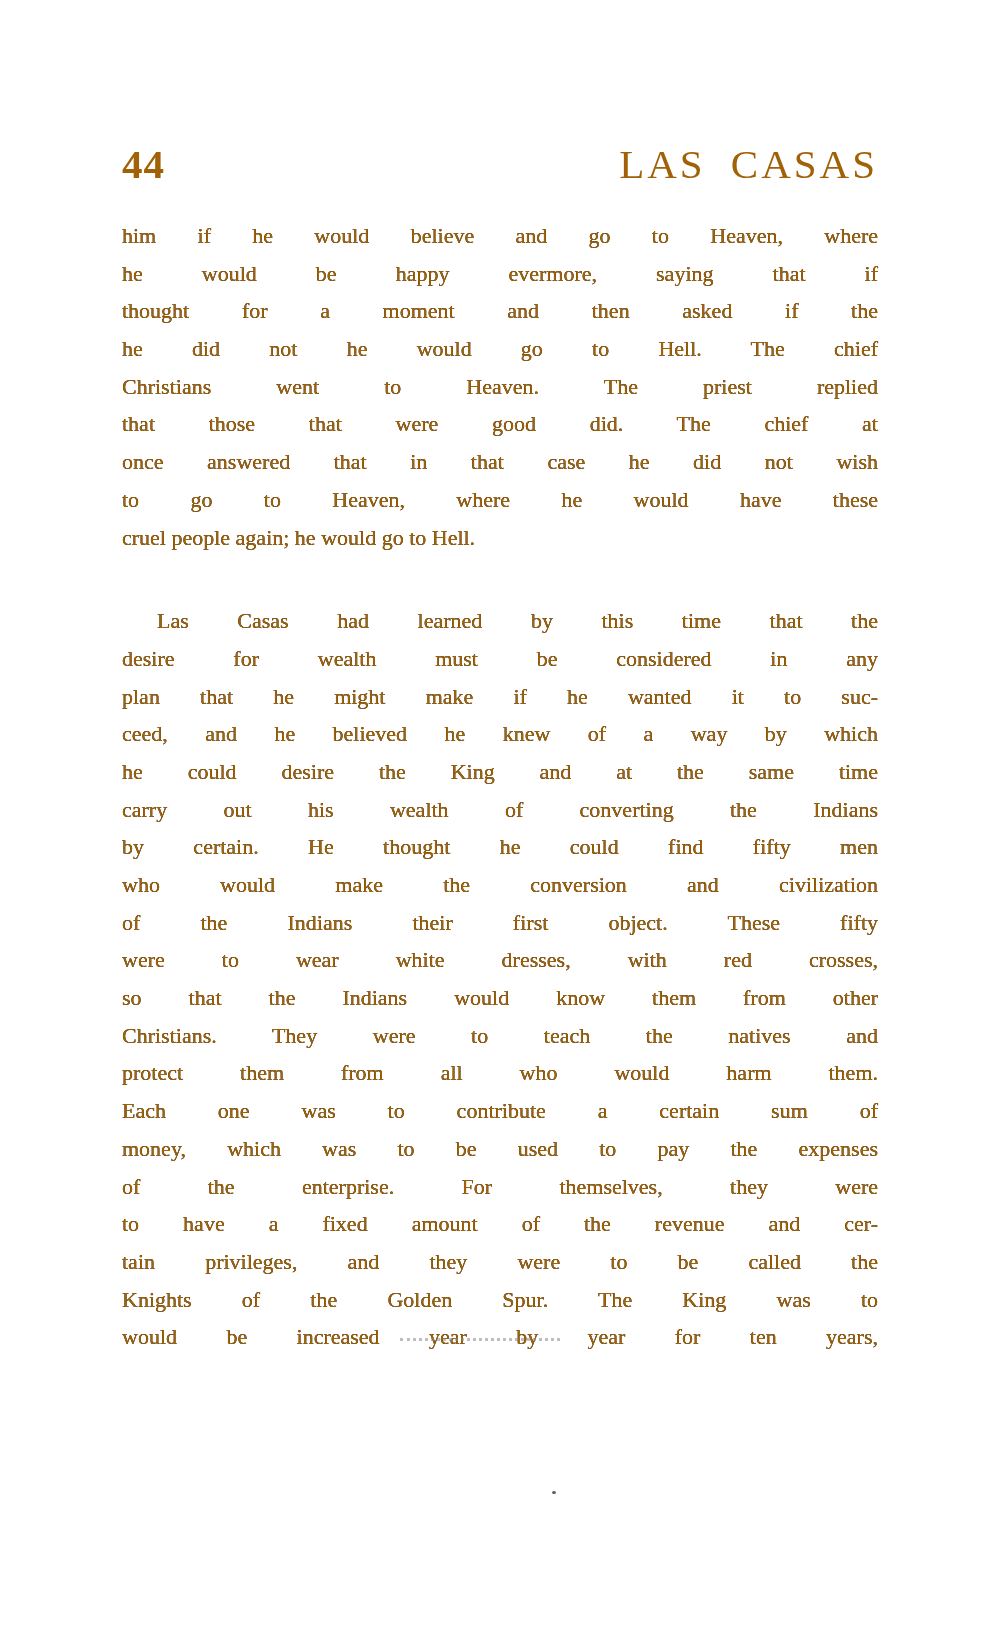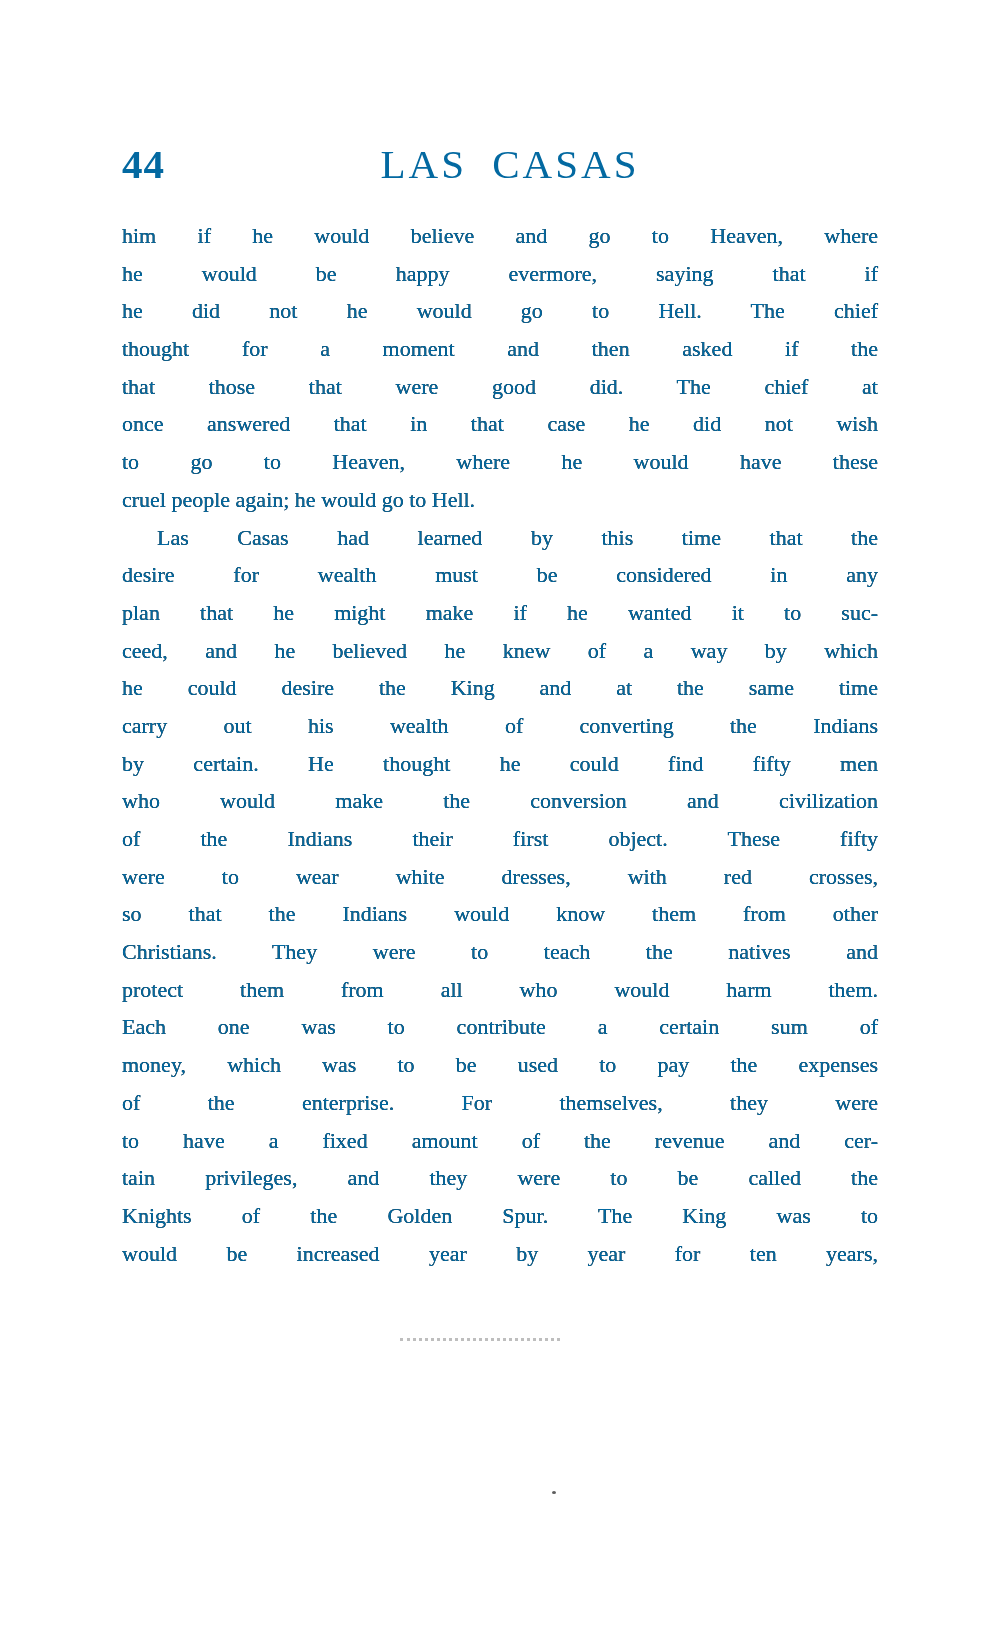--- a/index.html
+++ b/index.html
@@ -6,21 +6,21 @@
   body {
     background: #ffffff;
     font-family: "Liberation Serif", "DejaVu Serif", serif;
   }
   .page {
     position: relative;
     width: 1000px;
     height: 1640px;
     background: #ffffff;
     overflow: hidden;
-    color: #0369a1;
+    color: #a16207;
     text-decoration: underline;
   }
   .header {
     position: absolute;
     top: 140px;
     left: 122px;
     width: 756px;
     height: 48px;
     font-size: 41px;
     line-height: 48px;
@@ -28,21 +28,21 @@
   }
   .page-number {
     position: absolute;
     left: 0;
     top: 0;
     font-weight: bold;
     letter-spacing: 1px;
   }
   .running-title {
     display: block;
-    text-align: center;
+    text-align: right;
     letter-spacing: 3px;
     word-spacing: 12px;
     padding-left: 20px; 
   }
   .body-text {
     position: absolute;
     top: 217px;
     left: 122px;
     width: 756px;
     font-size: 22px;
@@ -54,20 +54,21 @@
     text-align: justify;
     text-align-last: justify;
     text-justify: inter-word;
     white-space: normal;
   }
   .line.last {
     text-align-last: left;
   }
   .line.indent {
     text-indent: 35px;
+    margin-top: 46px;
   }
   .smudge {
     position: absolute;
     left: 400px;
     top: 1338px;
     width: 160px;
     height: 0;
     border-top: 3px dotted #8a8a8a;
     opacity: 0.55;
   }
@@ -86,22 +87,23 @@
 
 <div class="page">
   <div class="header">
     <span class="page-number">44</span>
     <span class="running-title">LAS CASAS</span>
   </div>
 
   <div class="body-text" id="page-body">
       <div class="line">him if he would believe and go to Heaven, where</div>
       <div class="line">he would be happy evermore, saying that if</div>
+      <div class="line">thought for a moment and then asked if the</div>
       <div class="line">he did not he would go to Hell. The chief</div>
-      <div class="line">thought for a moment and then asked if the</div>
+      <div class="line">Christians went to Heaven. The priest replied</div>
       <div class="line">that those that were good did. The chief at</div>
       <div class="line">once answered that in that case he did not wish</div>
       <div class="line">to go to Heaven, where he would have these</div>
       <div class="line last">cruel people again; he would go to Hell.</div>
       <div class="line indent">Las Casas had learned by this time that the</div>
       <div class="line">desire for wealth must be considered in any</div>
       <div class="line">plan that he might make if he wanted it to suc-</div>
       <div class="line">ceed, and he believed he knew of a way by which</div>
       <div class="line">he could desire the King and at the same time</div>
       <div class="line">carry out his wealth of converting the Indians</div>

